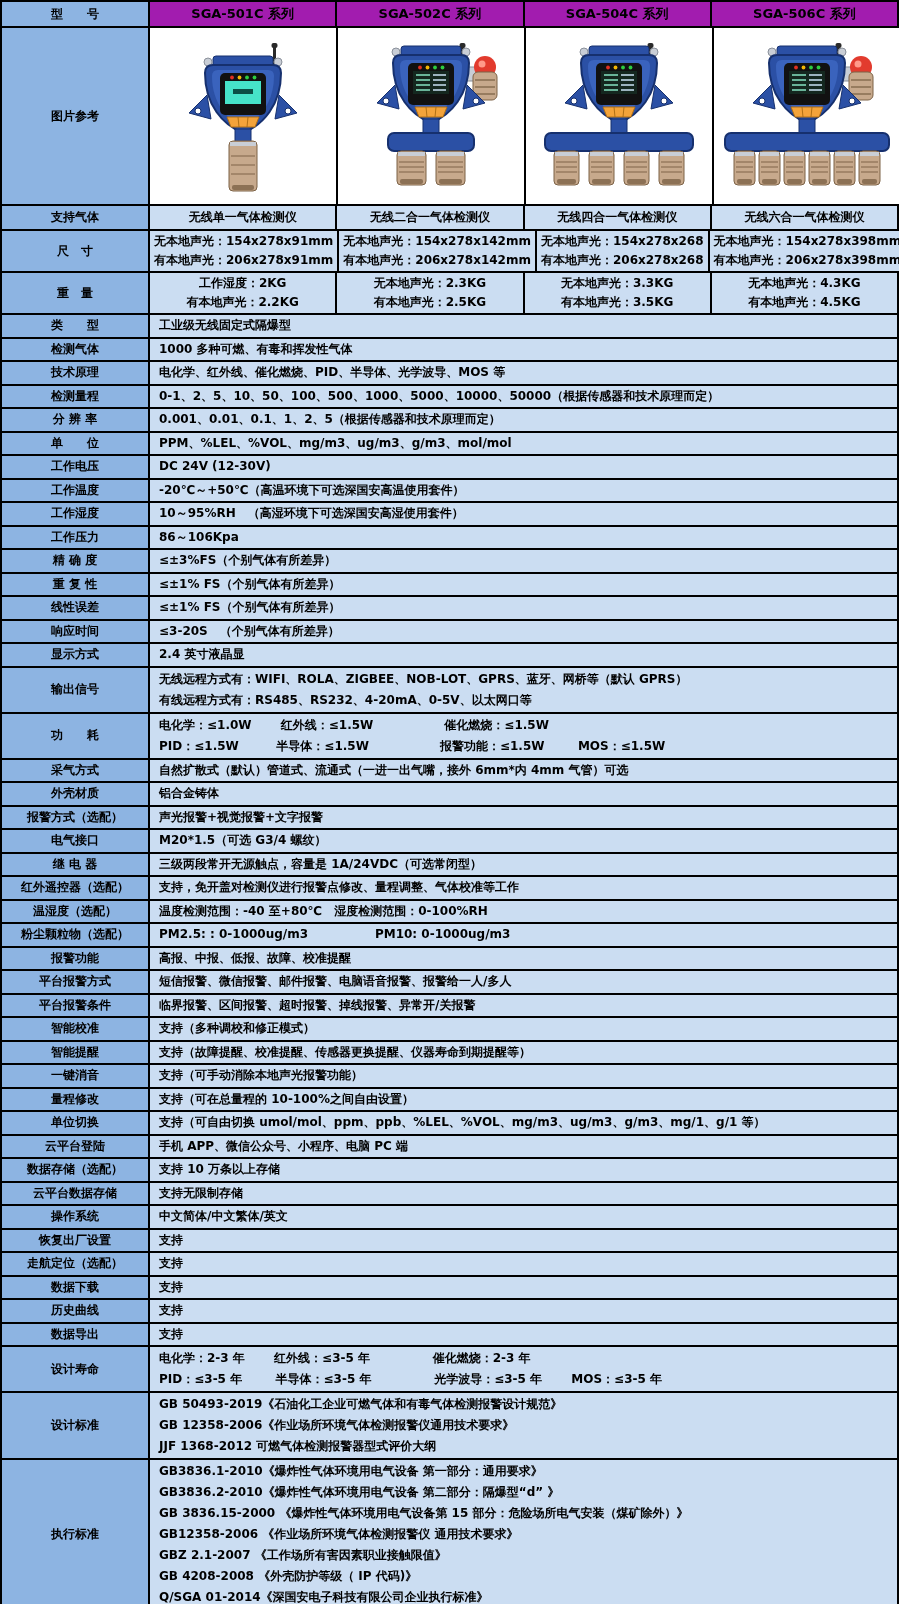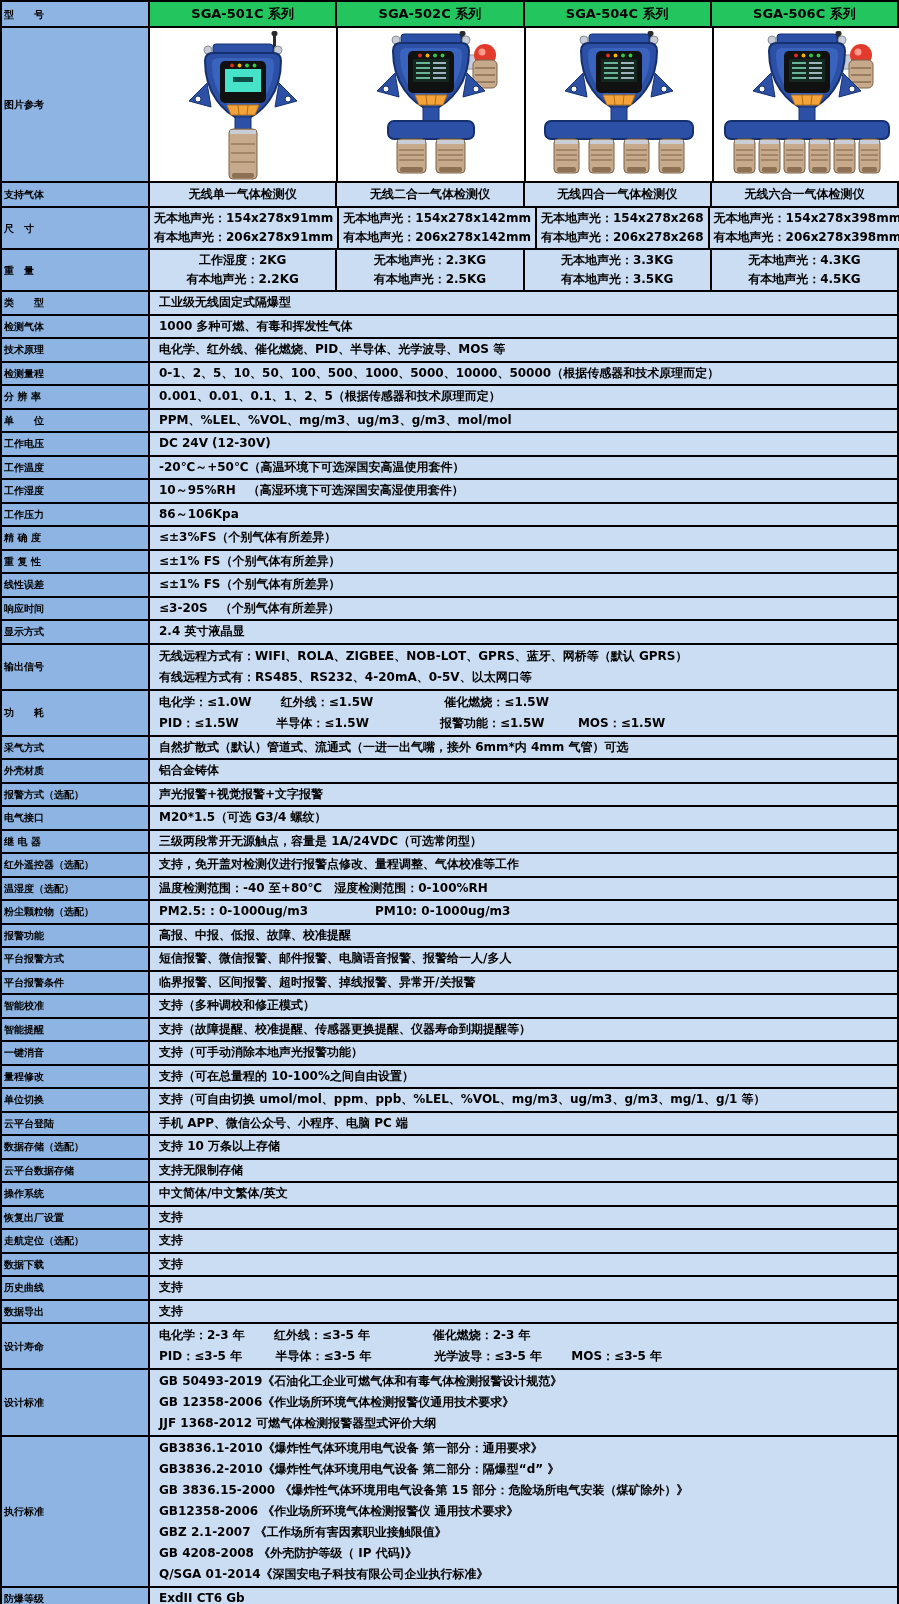--- a/index.html
+++ b/index.html
@@ -3,30 +3,30 @@
 <meta charset="utf-8">
 <style>
   html,body{margin:0;padding:0;background:#ffffff;}
   body{width:899px;font-family:"DejaVu Sans","Liberation Sans",sans-serif;color:#000;}
   .table{width:899px;box-sizing:border-box;border:2px solid #000;background:#000;
          display:flex;flex-direction:column;gap:2px;}
   .row{display:grid;gap:2px;background:#000;}
   .row.per-model{grid-template-columns:146px 1fr 1fr 1fr 1fr;}
   .row.merged{grid-template-columns:146px 1fr;}
   .cell{background:#CBDDF2;display:flex;flex-direction:column;justify-content:center;box-sizing:border-box;}
-  .label-cell{background:#8DB4E2;align-items:flex-start;text-align:center;font-weight:bold;font-size:10px;line-height:15px;padding:1px 2px;}
-  .header-cell{background:#22c55e;align-items:center;justify-content:center;font-weight:bold;font-size:13px;}
+  .label-cell{background:#8DB4E2;align-items:center;text-align:center;font-weight:bold;font-size:12px;line-height:15px;padding:1px 2px;}
+  .header-cell{background:#a21caf;align-items:center;justify-content:center;font-weight:bold;font-size:13px;}
   .image-cell{background:#ffffff;align-items:center;justify-content:center;}
   .value-cell{padding:1px 0 1px 9px;align-items:flex-start;}
   .center-cell{align-items:center;padding:1px 4px;justify-content:space-evenly;}
   .v-line{white-space:pre;font-size:12px;font-weight:bold;line-height:19.5px;text-align:center;}
   .v-line.tall{line-height:21px;}
   .m-line{white-space:pre;font-size:12px;font-weight:bold;line-height:17px;}
   .header-row .cell{height:24px;}
-  .image-row .cell{height:153px;}
+  .image-row .cell{height:176px;}
   .h23 .cell{height:23px;}
   .h40 .cell{height:40px;}
   svg{display:block;}
 </style>
 </head>
 <body>
 
 <div class="table" id="spec-table">
     <div class="row per-model header-row">
       <div class="cell label-cell">

